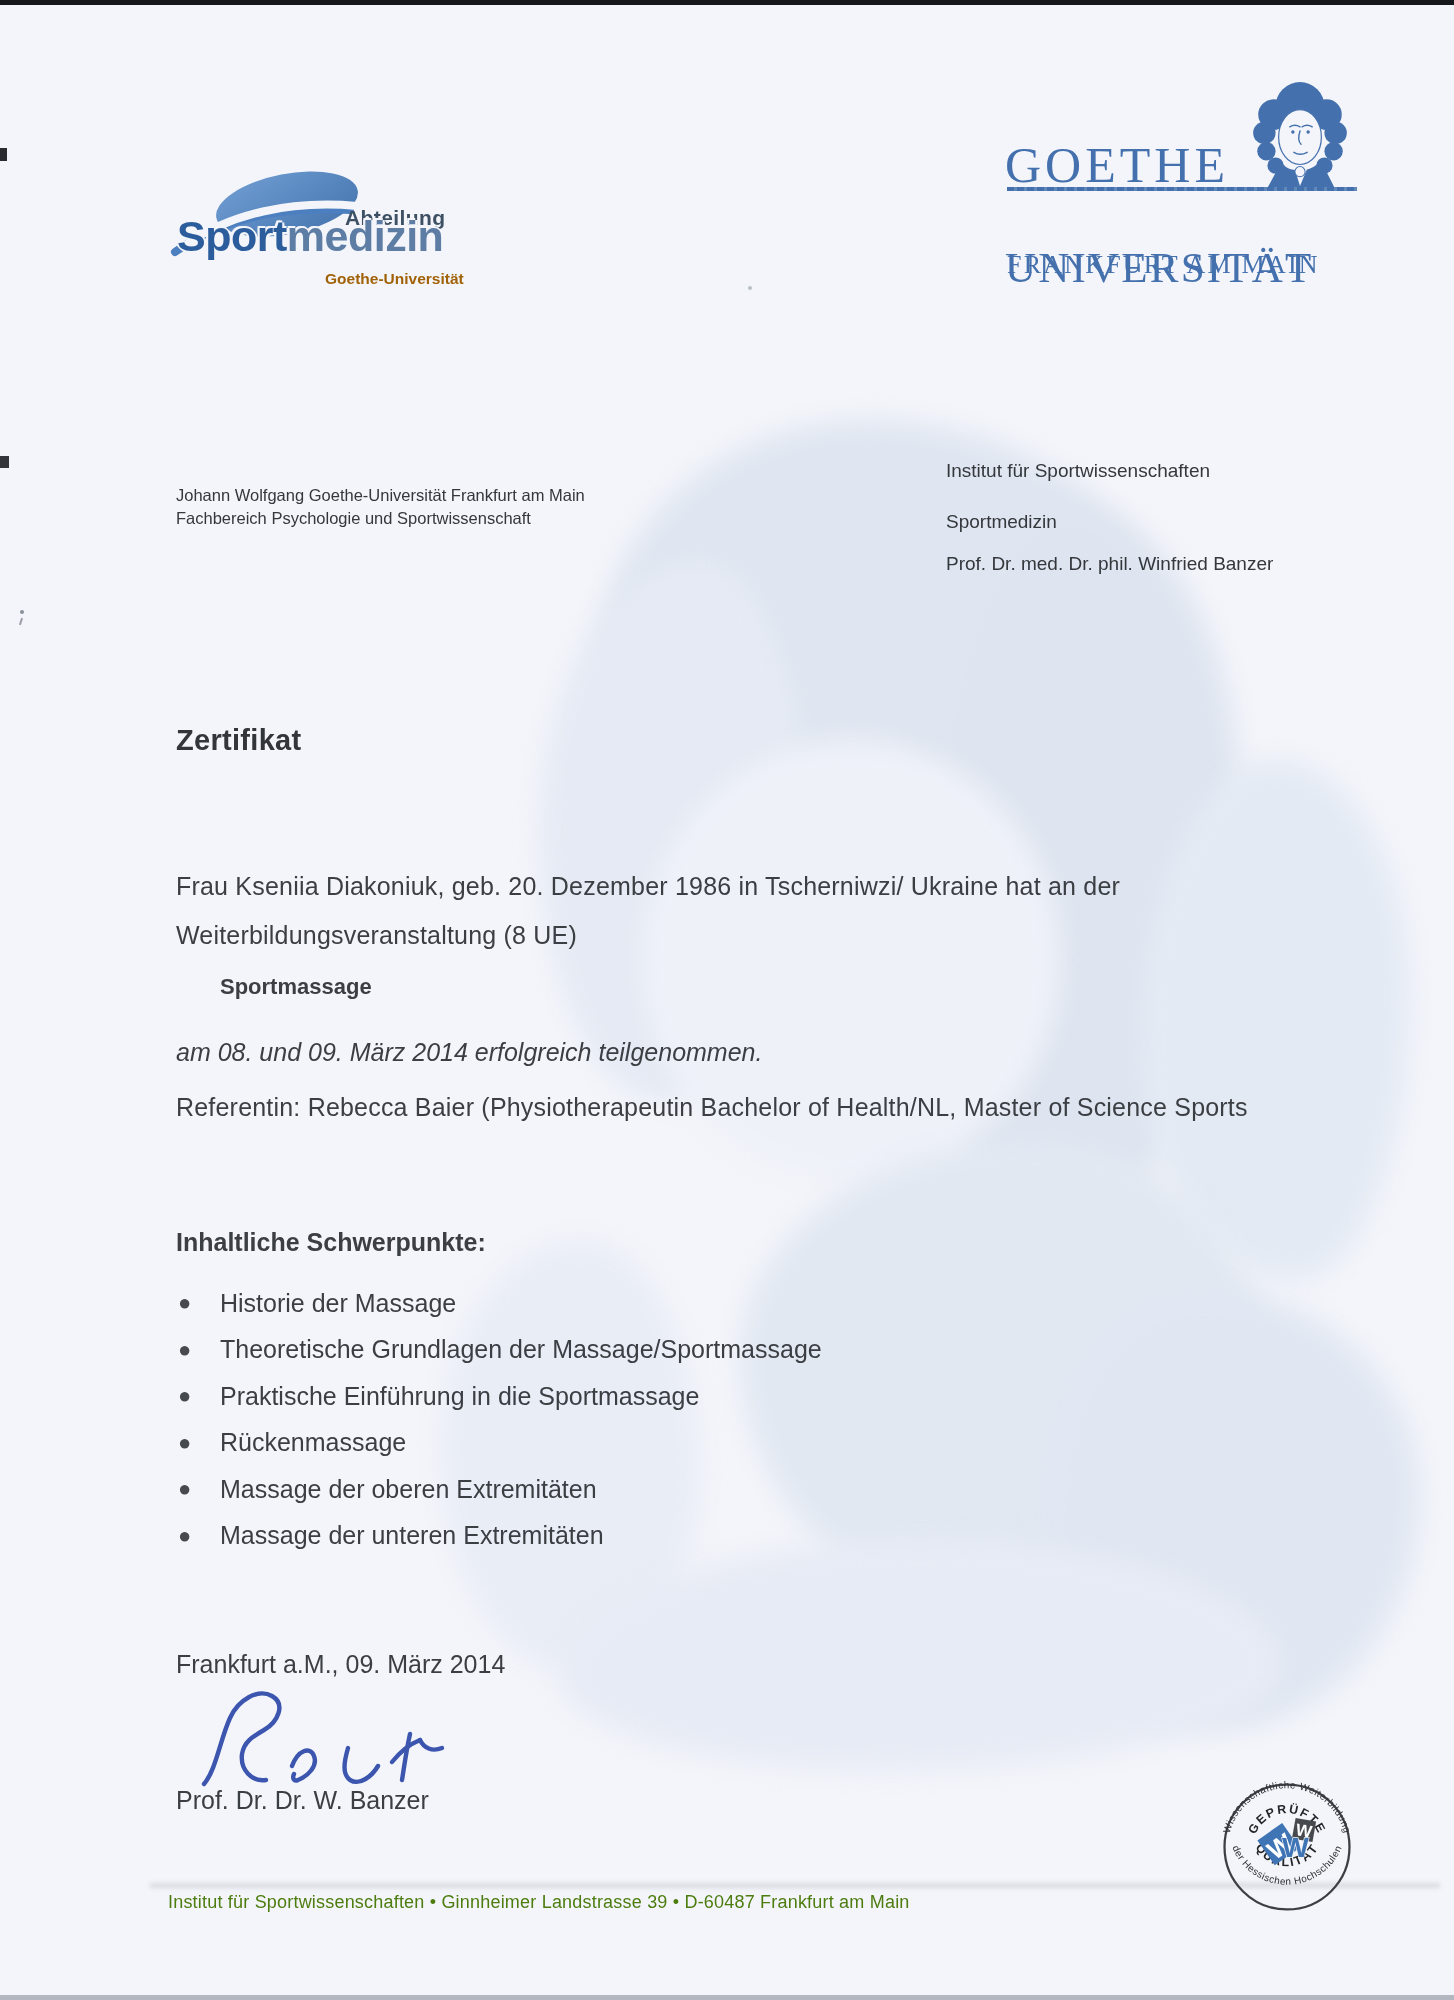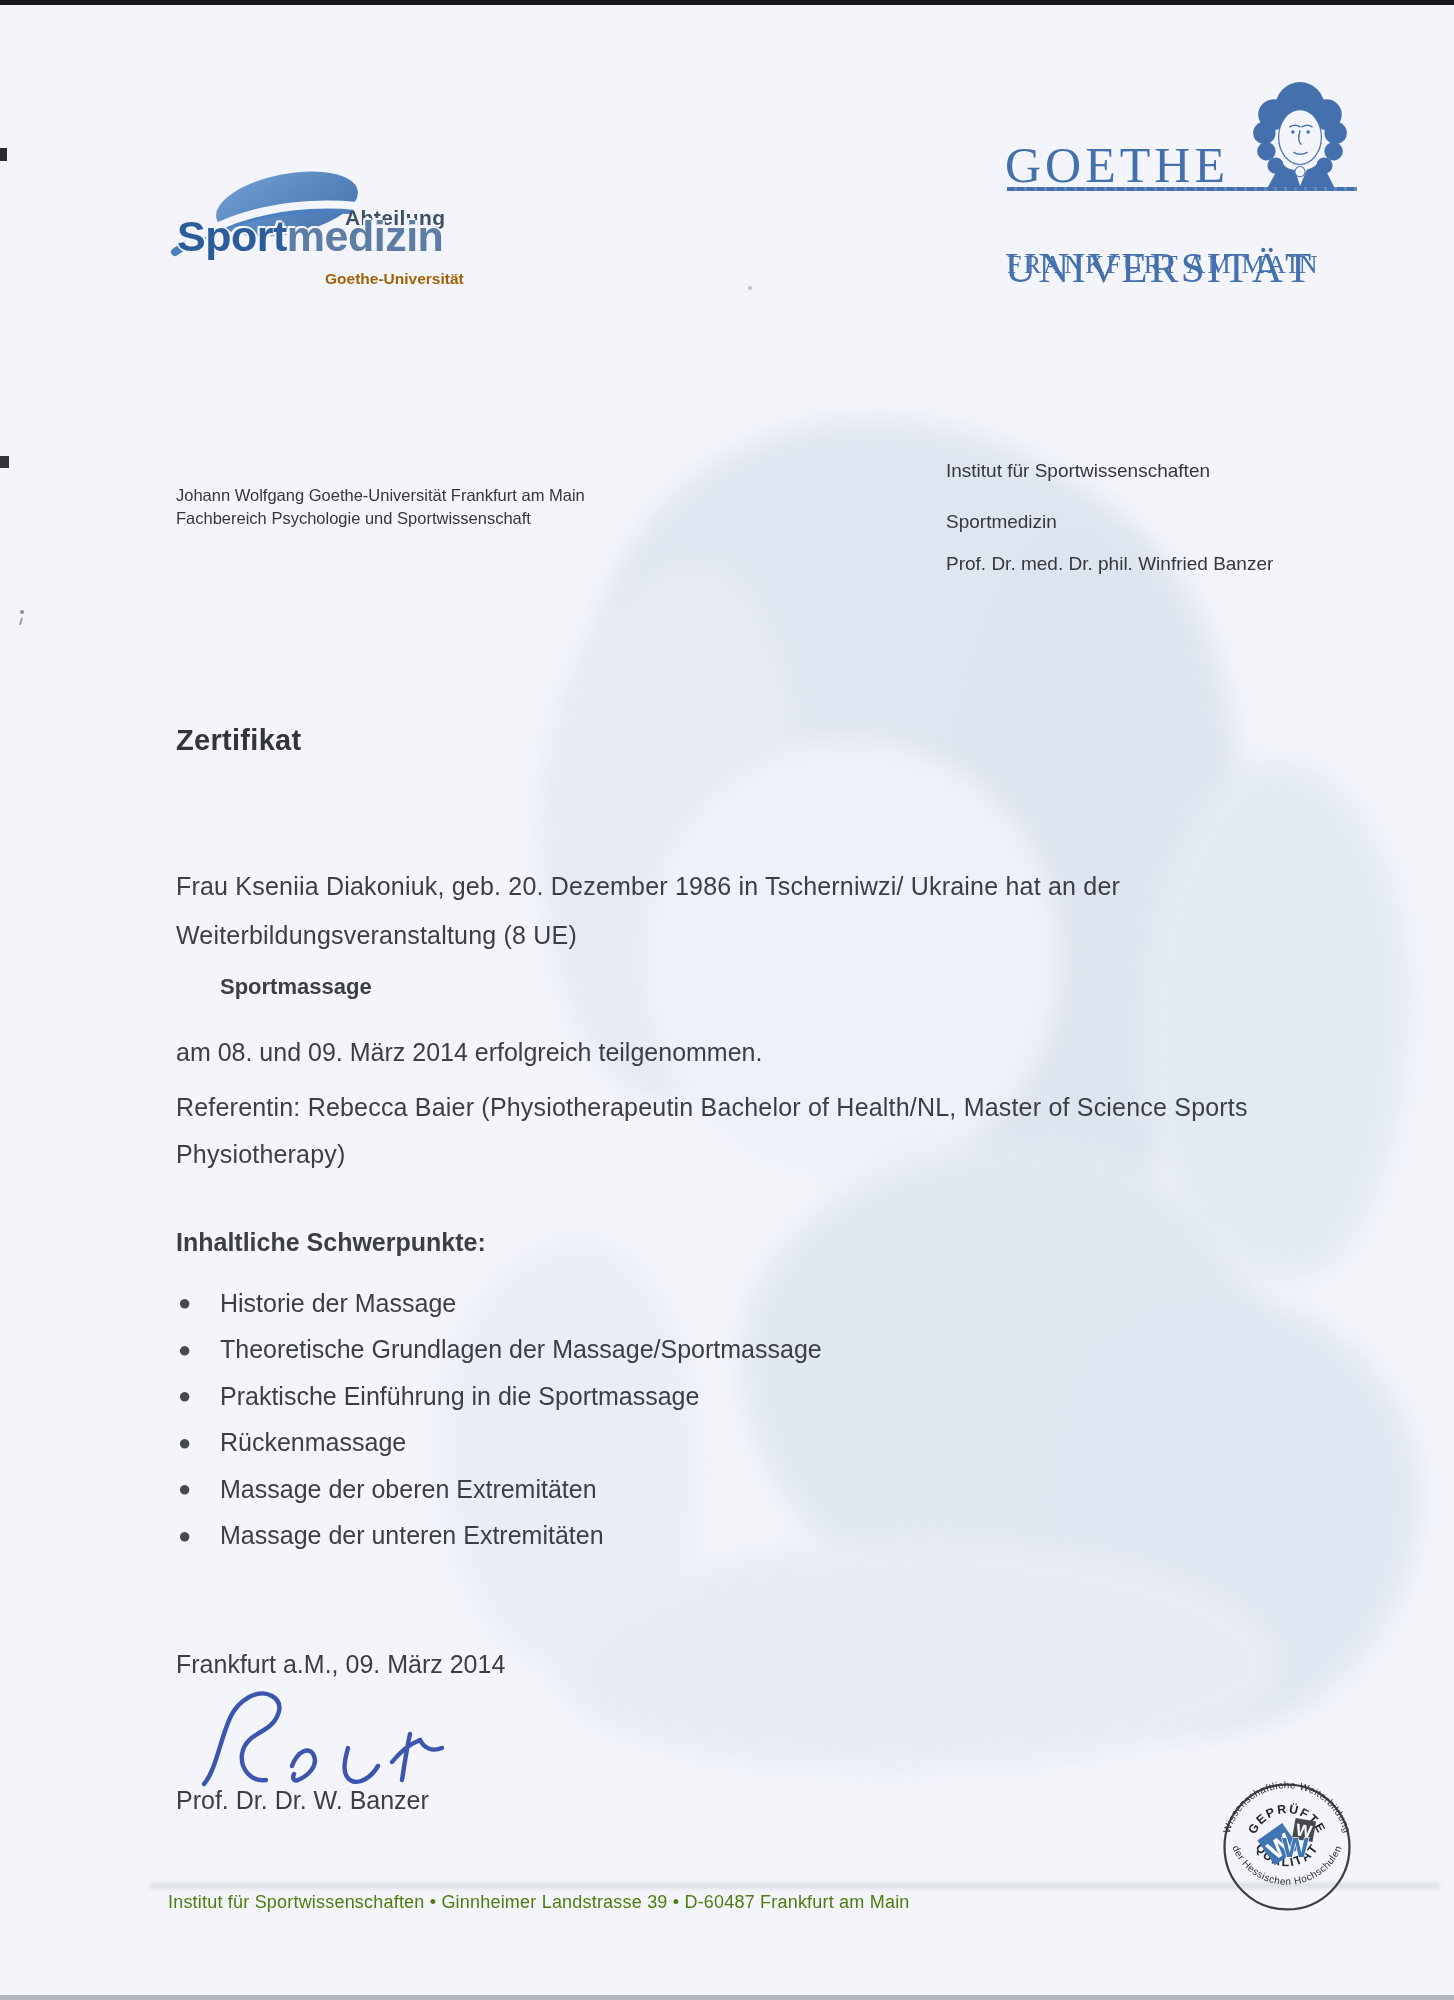--- a/index.html
+++ b/index.html
@@ -55,21 +55,21 @@
   
   .sender{left:176px;top:484px;font-size:16.5px;line-height:23px;color:#34373b;}
   .institute{left:946px;top:460px;font-size:19px;color:#34373b;}
   .institute .i1{margin-bottom:29px;}
   .institute .i2{margin-bottom:20px;}
 
   
   .title{left:176px;top:724px;font-size:29px;font-weight:bold;color:#323539;letter-spacing:.3px;}
   .intro{left:176px;top:862px;font-size:25px;line-height:49px;letter-spacing:.2px;}
   .course{left:176px;top:974px;font-size:22px;font-weight:bold;margin-left:44px;}
-  .result{left:176px;top:1038px;font-size:25px;}
+  .result{left:176px;top:1038px;font-size:25px;font-style:italic;}
   .referent{left:176px;top:1084px;font-size:25px;line-height:47px;letter-spacing:.2px;}
   .topics-heading{left:176px;top:1228px;font-size:25px;font-weight:bold;}
   .topics{left:178px;top:1280px;}
   .topic{display:flex;align-items:center;height:46.5px;font-size:25px;}
   .topic .dot{width:14px;margin-right:28px;font-size:22px;color:#46494e;}
   .place-date{left:176px;top:1650px;font-size:25px;}
   .signer{left:176px;top:1786px;font-size:25px;}
   .signature{left:196px;top:1678px;}
   .footer{left:168px;top:1892px;font-size:18px;color:#4d7c0f;letter-spacing:.2px;}
 
@@ -167,21 +167,20 @@
   <div class="abs intro">
     <div>Frau Kseniia Diakoniuk, geb. 20. Dezember 1986 in Tscherniwzi/ Ukraine hat an der</div>
     <div>Weiterbildungsveranstaltung (8 UE)</div>
   </div>
 
   <div class="abs course">Sportmassage</div>
   <div class="abs result">am 08. und 09. März 2014 erfolgreich teilgenommen.</div>
 
   <div class="abs referent">
     <div>Referentin: Rebecca Baier (Physiotherapeutin Bachelor of Health/NL, Master of Science Sports</div>
-    <div>Physiotherapy)</div>
   </div>
 
   <div class="abs topics-heading">Inhaltliche Schwerpunkte:</div>
   <div class="abs topics">
     <div class="topic">
         <span class="dot">●</span>
         <span>Historie der Massage</span>
       </div>
     <div class="topic">
         <span class="dot">●</span>

